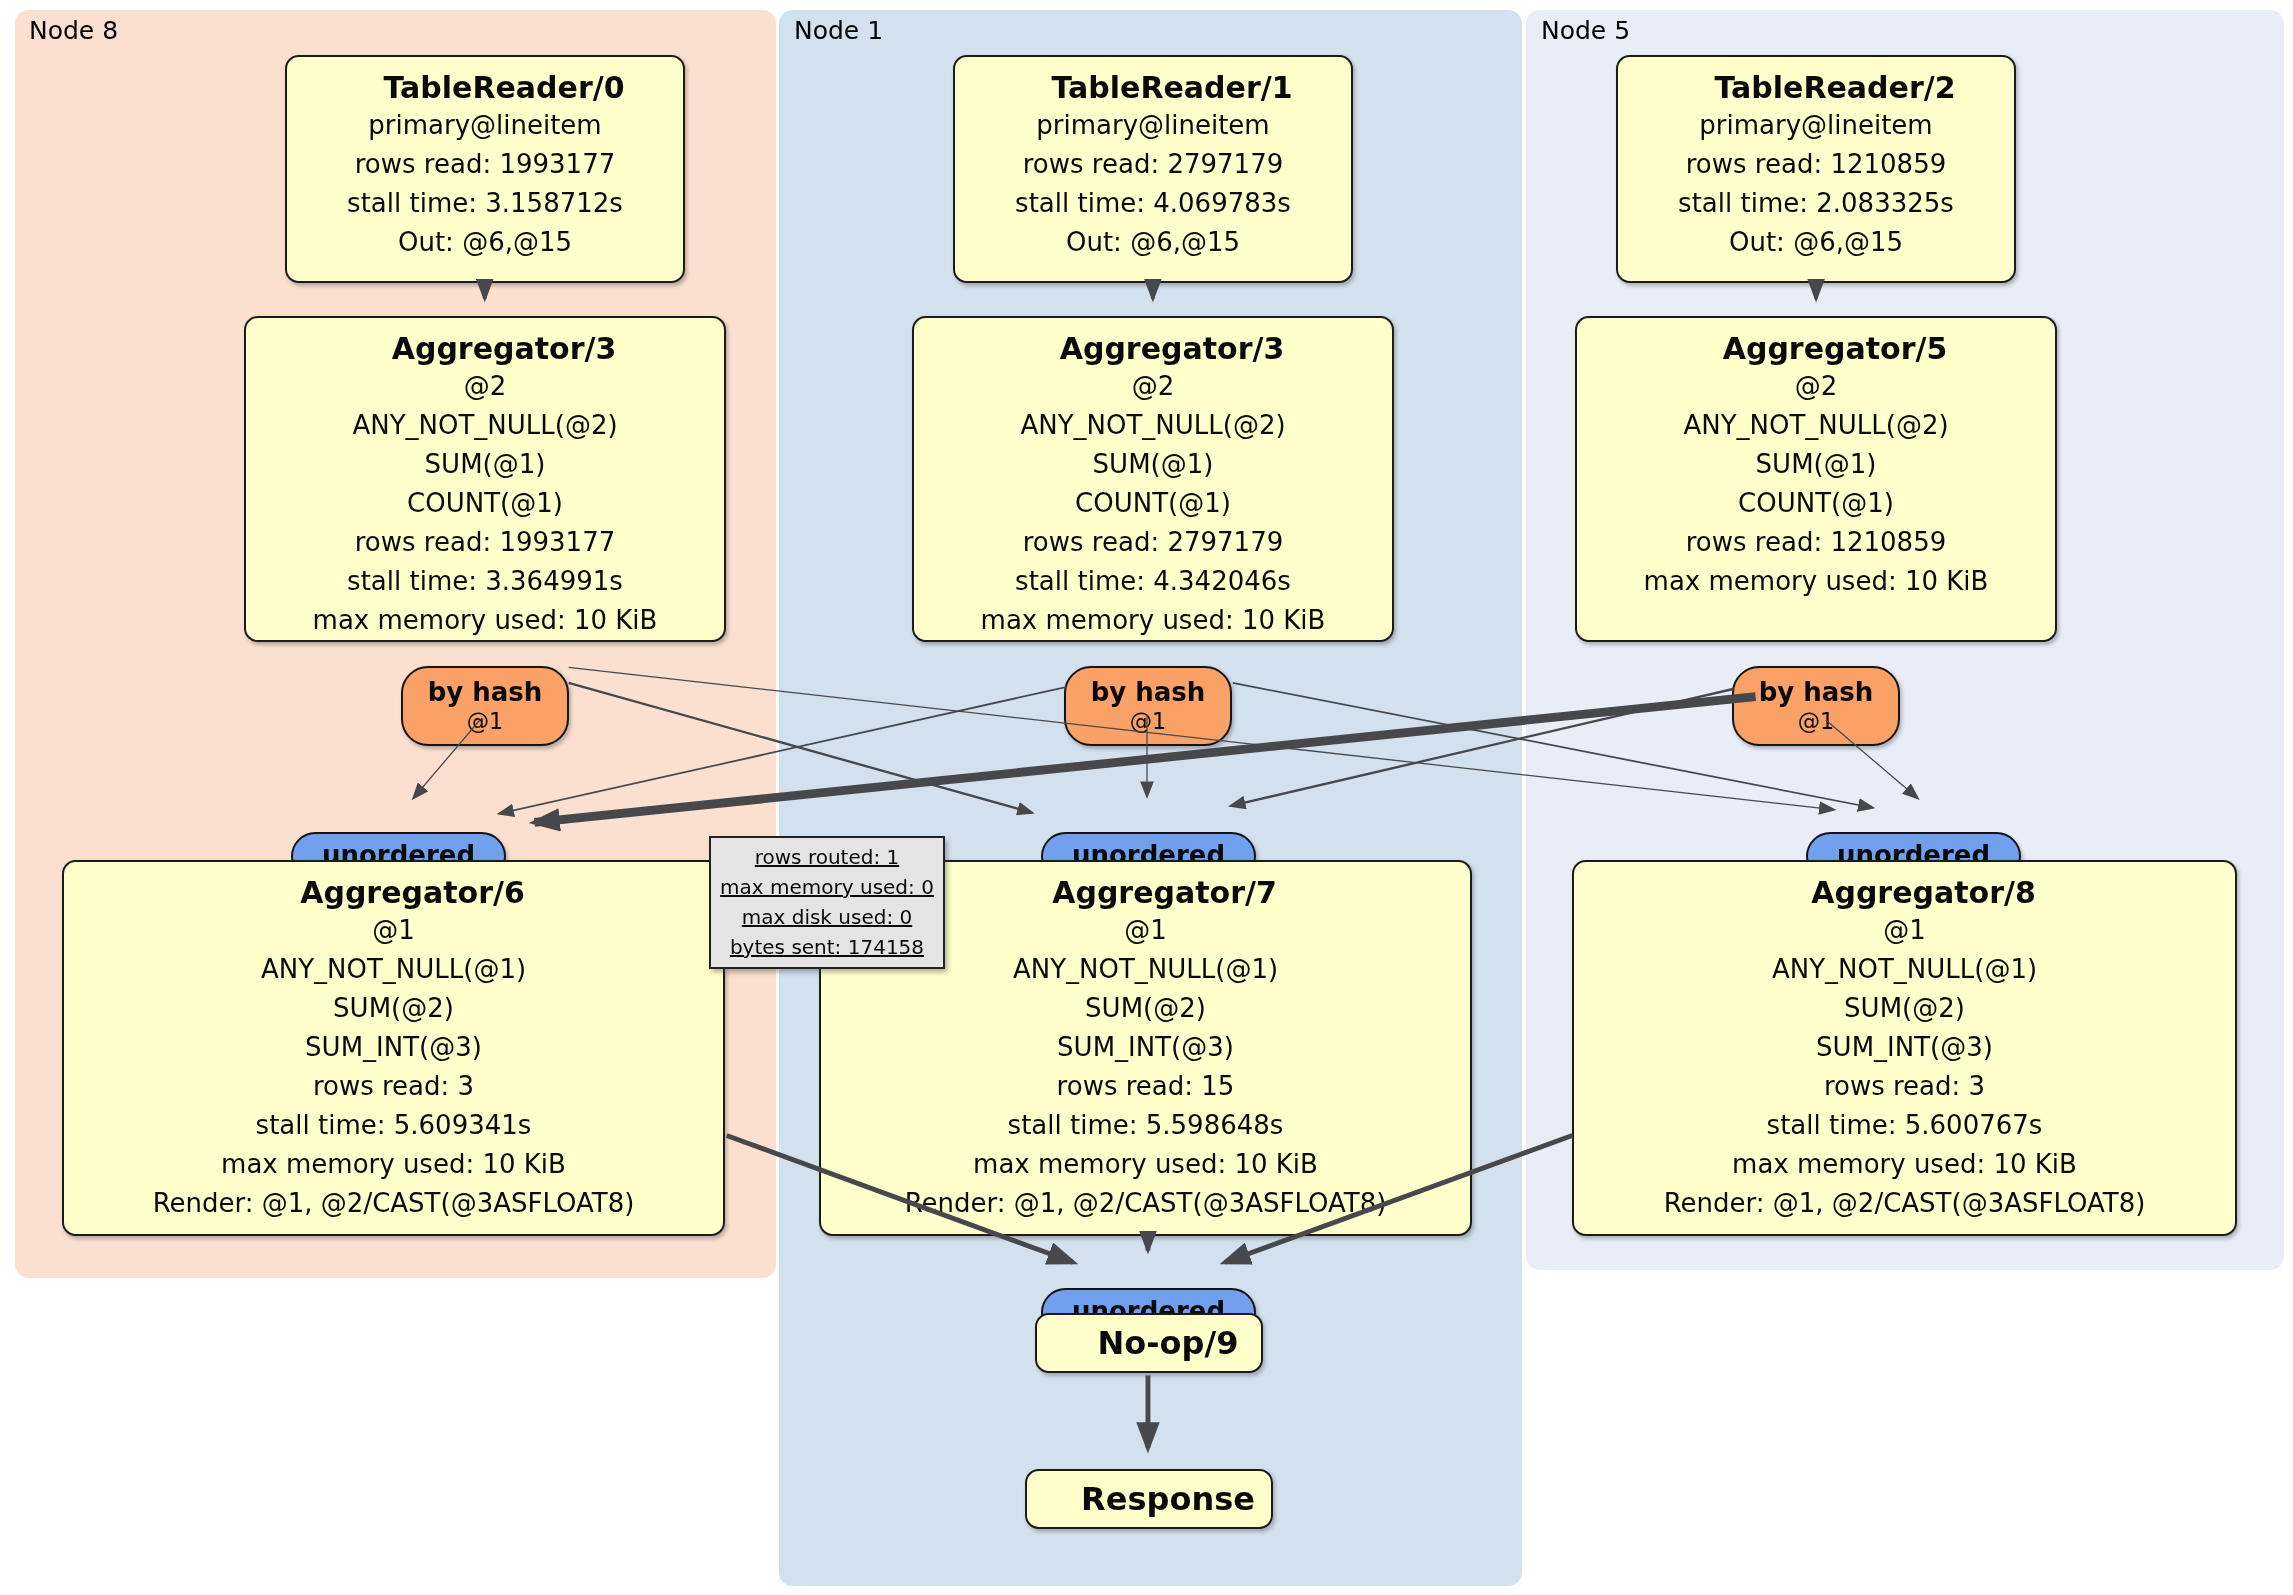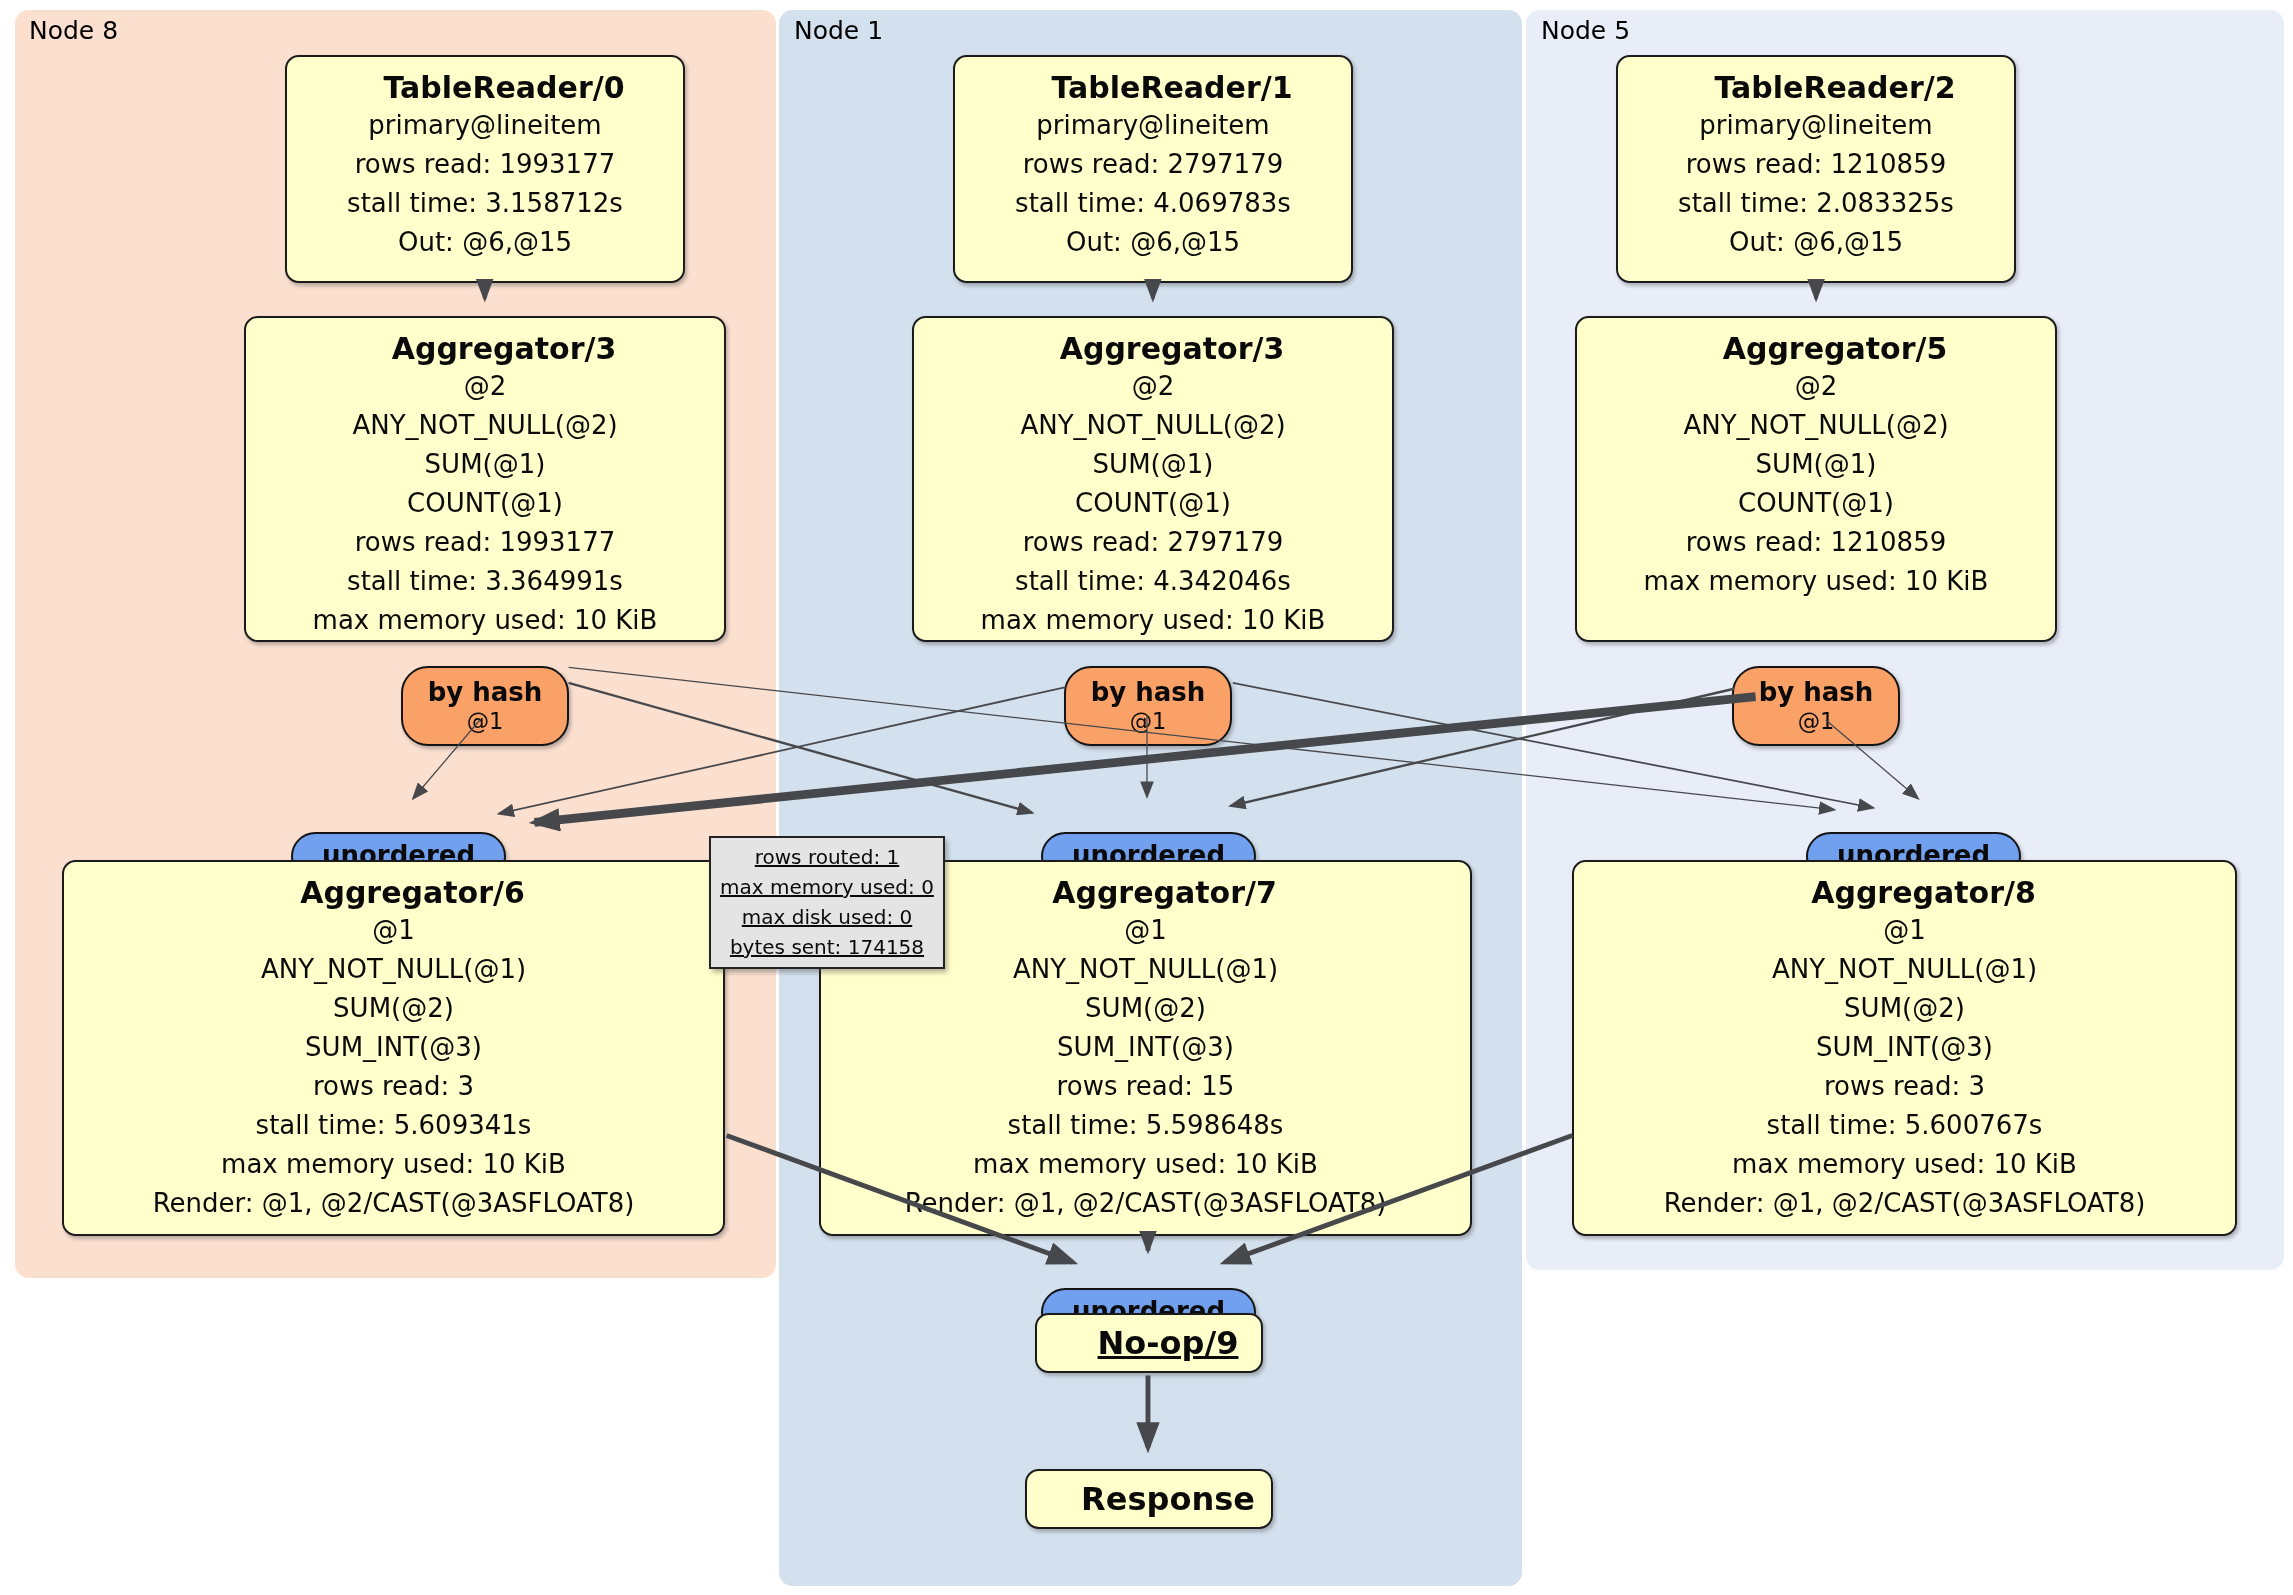--- a/index.html
+++ b/index.html
@@ -119,21 +119,21 @@
       <div class="bline">ANY_NOT_NULL(@1)</div>
       <div class="bline">SUM(@2)</div>
       <div class="bline">SUM_INT(@3)</div>
       <div class="bline">rows read: 15</div>
       <div class="bline">stall time: 5.598648s</div>
       <div class="bline">max memory used: 10 KiB</div>
       <div class="bline">Render: @1, @2/CAST(@3ASFLOAT8)</div>
     </div>
 </div>
 <div class="pill sync" style="left:1041px;top:1260px;width:215px;height:49px;">unordered</div>
-<div class="pbox bigterm" style="left:1035px;top:1313px;width:228px;height:60px;text-decoration:underline;">
+<div class="pbox bigterm" style="left:1035px;top:1313px;width:228px;height:60px;">
   <div class="ptitle">No-op/9</div>
 </div>
 <div class="pbox bigterm" style="left:1025px;top:1469px;width:248px;height:60px;">
   <div class="ptitle">Response</div>
 </div>
 
 <div class="pbox" style="left:1616px;top:55px;width:400px;height:228px;">
   <div class="ptitle">TableReader/2</div>
   <div>
       <div class="bline">primary@lineitem</div>

